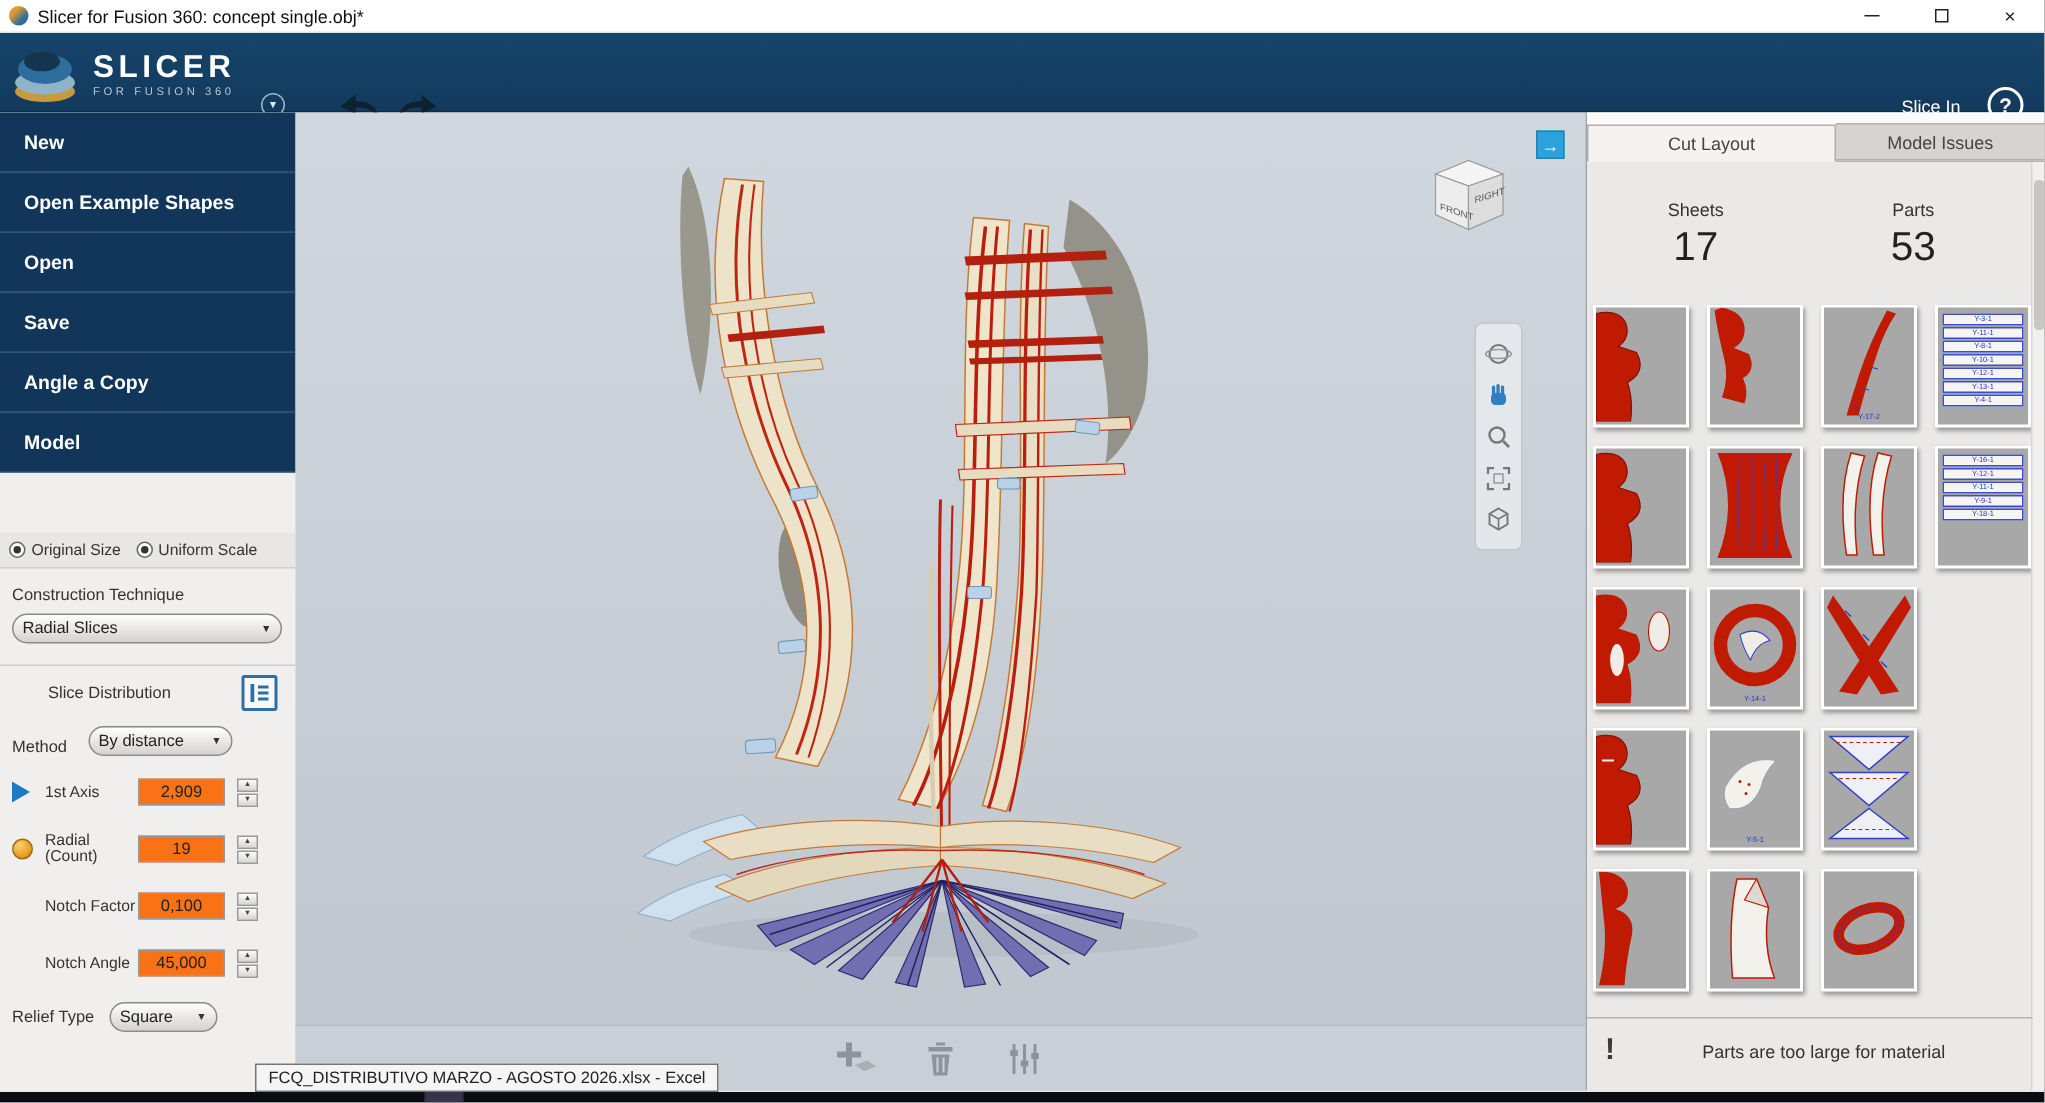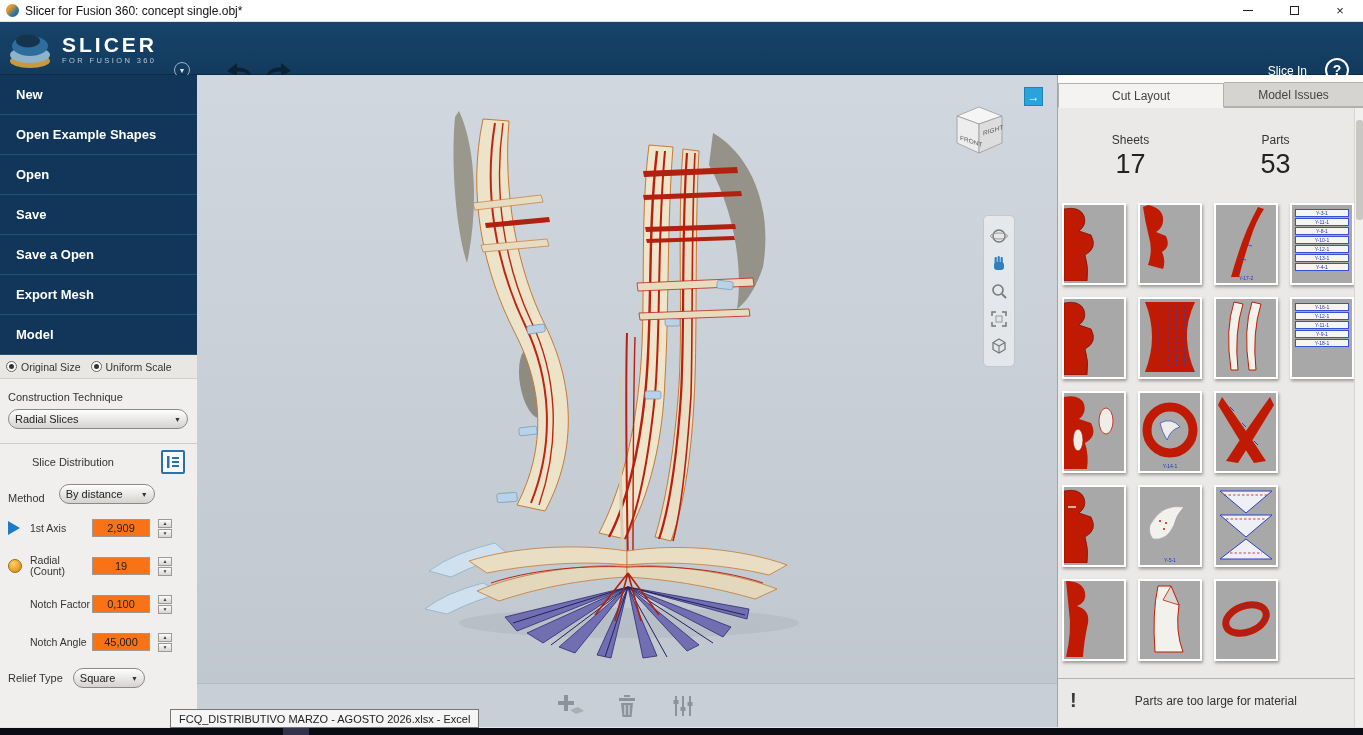--- a/index.html
+++ b/index.html
@@ -150,24 +150,21 @@
       <div class="mi">
           <span>Open Example Shapes</span>
         </div>
       <div class="mi">
           <span>Open</span>
         </div>
       <div class="mi">
           <span>Save</span>
         </div>
       <div class="mi">
-          <span>Save a Open</span>
-        </div>
-      <div class="mi">
-          <span>Export Mesh</span>
+          <span>Angle a Copy</span>
         </div>
       <div class="mi">
           <span>Model</span>
         </div>
     </div>
 
     <div class="opts">
       <div class="radiorow">
         <span class="ropt">
           <span class="radio on"></span>

